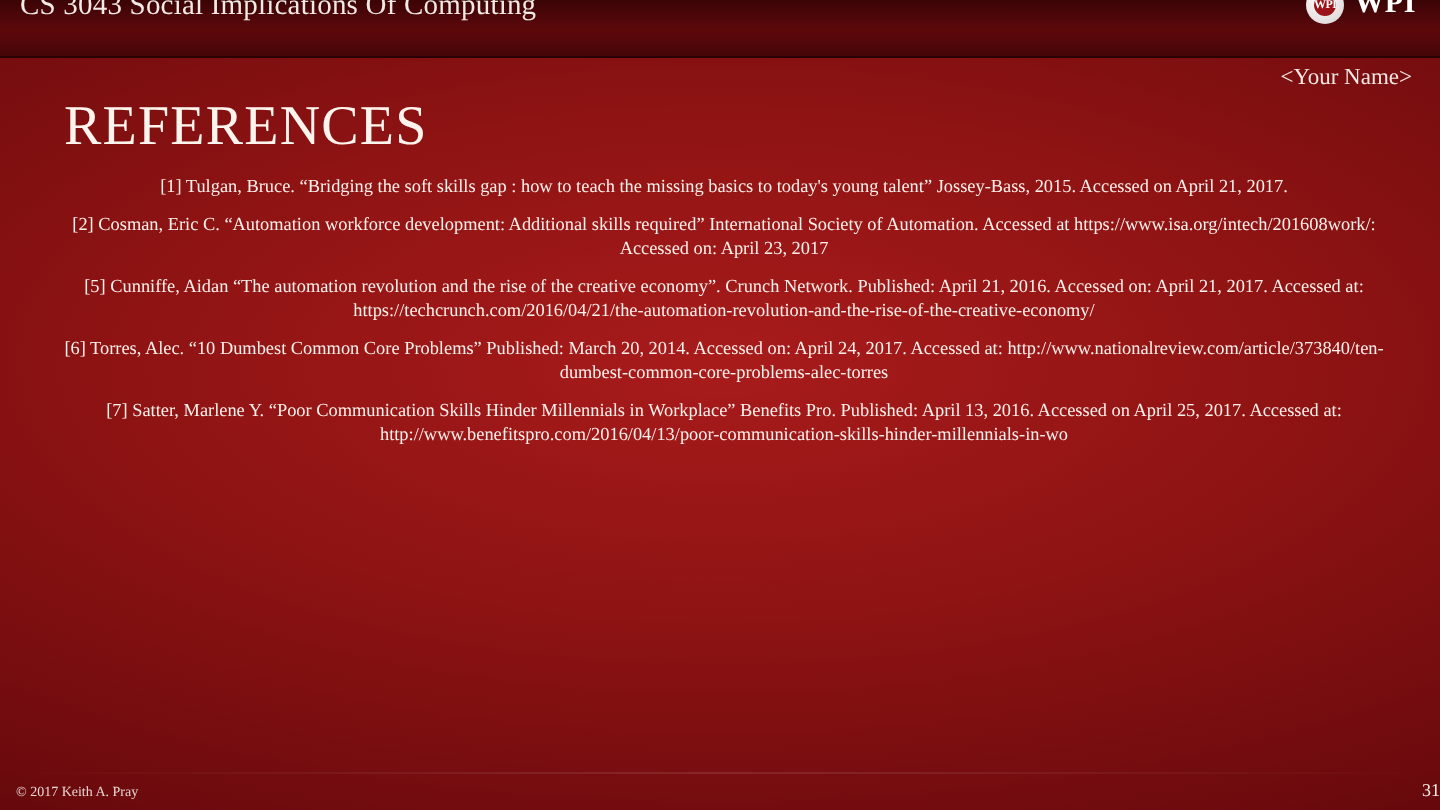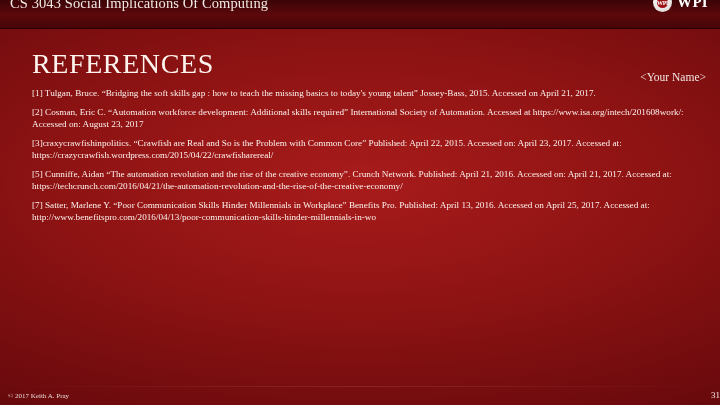--- a/index.html
+++ b/index.html
@@ -72,21 +72,20 @@
     font-family: "Liberation Serif", serif;
     letter-spacing: .3px;
   }
   
   .your-name {
     position: absolute;
     top: 33px;
     right: 14px;
     color: #f3e7e4;
     font-size: 11.5px;
-    margin-top: 38px;
   }
   
   .slide-title {
     position: absolute;
     top: 48px;
     left: 32px;
     color: #fdf4ee;
     font-size: 28px;
     letter-spacing: .6px;
     font-weight: normal;
@@ -96,21 +95,21 @@
     position: absolute;
     top: 88px;
     left: 32px;
     right: 28px;
   }
   .ref {
     color: #fbf1ec;
     font-size: 9.2px;
     line-height: 1.28;
     margin-bottom: 7.5px;
-    text-align: left;
+    text-align: center;
   }
   
   .footer-left {
     position: absolute;
     left: 8px;
     bottom: 5px;
     color: #e8d7d2;
     font-size: 7px;
   }
   .footer-right {
@@ -141,23 +140,23 @@
       <div class="logo-text">WPI</div>
     </div>
   </div>
 
   <div class="your-name">&lt;Your Name&gt;</div>
 
   <div class="slide-title">REFERENCES</div>
 
   <div class="refs">
     <div class="ref">[1] Tulgan, Bruce.  “Bridging the soft skills gap : how to teach the missing basics to today's young talent” Jossey-Bass, 2015. Accessed on April 21, 2017.</div>
-    <div class="ref">[2] Cosman, Eric C. “Automation workforce development: Additional skills required” International Society of Automation. Accessed at https://www.isa.org/intech/201608work/: Accessed on: August 23, 2017</div>
-    <div class="ref">[3]craxycrawfishinpolitics.  “Crawfish are Real and So is the Problem with Common Core” Published: April 22, 2015. Accessed on: April 23, 2017. Accessed at: https://crazycrawfish.wordpress.com/2015/04/22/crawfisharereal/</div>
+    <div class="ref">[2] Cosman, Eric C. “Automation workforce development: Additional skills required” International Society of Automation. Accessed at https://www.isa.org/intech/201608work/: Accessed on: April 23, 2017</div>
     <div class="ref">[5]  Cunniffe, Aidan “The automation revolution and the rise of the creative economy”. Crunch Network. Published: April 21, 2016. Accessed on: April 21, 2017. Accessed at: https://techcrunch.com/2016/04/21/the-automation-revolution-and-the-rise-of-the-creative-economy/</div>
+    <div class="ref">[6] Torres, Alec. “10 Dumbest Common Core Problems” Published: March 20, 2014. Accessed on: April 24, 2017. Accessed at: http://www.nationalreview.com/article/373840/ten-dumbest-common-core-problems-alec-torres</div>
     <div class="ref">[7] Satter, Marlene Y. “Poor Communication Skills Hinder Millennials in Workplace” Benefits Pro. Published: April 13, 2016. Accessed on April 25, 2017. Accessed at: http://www.benefitspro.com/2016/04/13/poor-communication-skills-hinder-millennials-in-wo</div>
   </div>
 
   <div class="footer-rule"></div>
   <div class="footer-left">© 2017 Keith A. Pray</div>
   <div class="footer-right">31</div>
 
 </div>
 
 </body></html>

